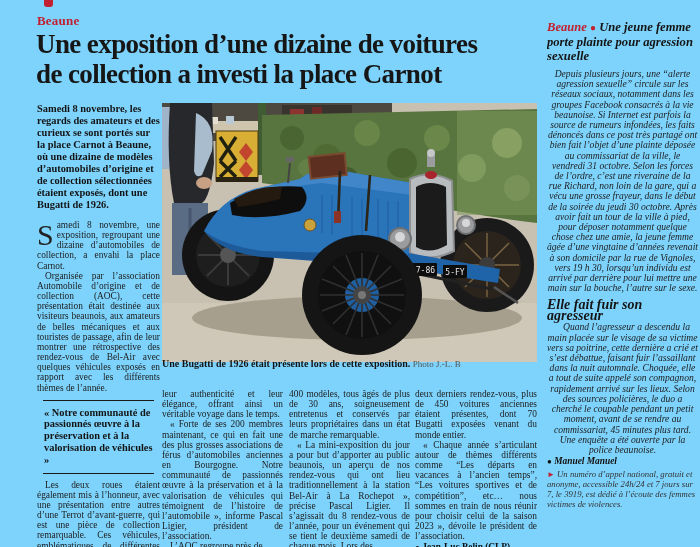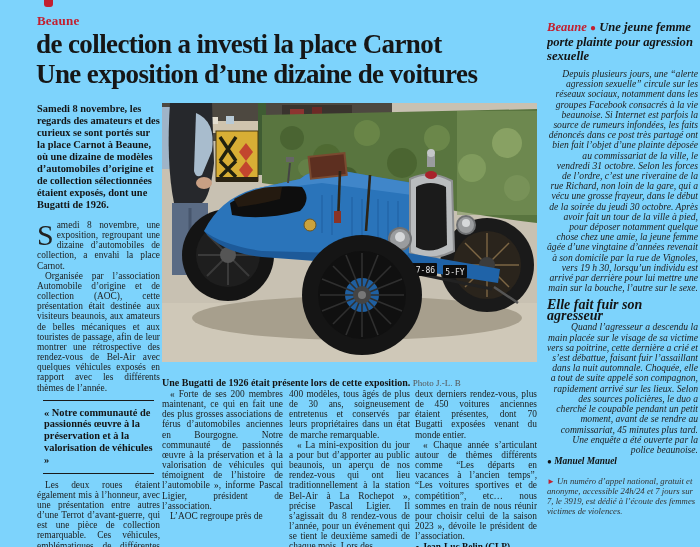--- a/index.html
+++ b/index.html
@@ -21,54 +21,54 @@
   .body-p{font-size:9.4px;line-height:10.15px;text-align:justify;margin:0;
     -webkit-hyphens:auto;hyphens:auto;}
   .indent{text-indent:8px;}
   .dropcap{float:left;font-size:30px;line-height:25px;padding:2px 3px 0 0;color:#222;}
   .pull-quote{margin:7px 6px 6px 6px;padding:6px 1px 7px 1px;border-top:1.4px solid #1a1a1a;
     border-bottom:1.4px solid #1a1a1a;font-weight:bold;font-size:10.4px;line-height:11.8px;
     text-align:left;color:#141414;}
 
   
   #photo-wrap{left:162px;top:103px;width:375px;height:259px;overflow:hidden;background:#c8c1b2;}
-  #caption{left:162px;top:377px;width:375px;font-size:10px;line-height:11px;}
+  #caption{left:162px;top:358px;width:375px;font-size:10px;line-height:11px;}
   #caption .cap-b{font-weight:bold;color:#141414;}
   #caption .cap-c{font-size:9px;color:#555;}
 
   
   .bcol{top:389px;height:158px;overflow:hidden;}
   #col2{left:162px;width:121px;}
   #col3{left:289px;width:121px;}
   #col4{left:415px;width:122px;}
   .byline{font-size:9.4px;line-height:11px;font-weight:bold;color:#111;margin-top:1px;}
 
   
   #rcol{left:547px;top:20px;width:151px;height:535px;overflow:hidden;font-style:italic;}
   #rtitle{font-size:12.6px;line-height:14px;font-weight:bold;color:#141414;margin:0 0 6px 0;}
   #rtitle .rkick{color:#c22030;}
   #rtitle .rdot{color:#c22030;font-size:10px;}
-  .rbody{font-size:9.6px;line-height:10.2px;text-align:right;margin:0;color:#1d1d1d;}
+  .rbody{font-size:9.6px;line-height:10.2px;text-align:center;margin:0;color:#1d1d1d;}
   .rsub{font-size:14px;line-height:11px;font-weight:bold;margin:6px 0 1px 0;color:#141414;}
-  .rnote{font-size:8.7px;line-height:9.9px;color:#333;margin-top:10px;}
+  .rnote{font-size:8.7px;line-height:9.9px;color:#333;margin-top:3px;}
   .arrow{color:#c22030;font-size:8px;}
   .bull{font-size:8px;}
 </style>
 </head>
 <body>
 
 <div id="page">
 
   <div id="mast-fragment" class="abs"></div>
 
   <div id="kicker" class="abs">Beaune</div>
 
   <div id="headline" class="abs">
+    <div>Une exposition d’une dizaine de voitures</div>
     <div>de collection a investi la place Carnot</div>
-    <div>Une exposition d’une dizaine de voitures</div>
   </div>
 
   <div id="col1" class="abs">
     <p class="lede">Samedi 8 novembre, les regards des amateurs et des curieux se sont portés sur la place Carnot à Beaune, où une dizaine de modèles d’automobiles d’origine et de collection sélectionnées étaient exposés, dont une Bugatti de 1926.</p>
     <p class="body-p"><span class="dropcap">S</span><span>amedi 8 novembre, une exposition, regroupant une dizaine d’automobiles de collection, a envahi la place Carnot.</span></p>
     <p class="body-p indent">Organisée par l’association Automobile d’origine et de collection (AOC), cette présentation était destinée aux visiteurs beaunois, aux amateurs de belles mécaniques et aux touristes de passage, afin de leur montrer une rétrospective des rendez-vous de Bel-Air avec quelques véhicules exposés en rapport avec les différents thèmes de l’année.</p>
     <div class="pull-quote">« Notre communauté de passionnés œuvre à la préservation et à la valorisation de véhicules »</div>
     <p class="body-p indent">Les deux roues étaient également mis à l’honneur, avec une présentation entre autres d’une Terrot d’avant-guerre, qui est une pièce de collection remarquable. Ces véhicules, emblématiques de différentes époques, ont attiré l’attention par</p>
   </div>
 
@@ -222,20 +222,21 @@
       </g>
     </svg>
   </div>
 
   <div id="caption" class="abs">
     <span class="cap-b">Une Bugatti de 1926 était présente lors de cette exposition.</span>
     <span class="cap-c">Photo J.-L. B</span>
   </div>
 
   <div id="col2" class="abs bcol">
+    <p class="body-p">leur authenticité et leur élégance, offrant ainsi un véritable voyage dans le temps.</p>
     <p class="body-p indent">« Forte de ses 200 membres maintenant, ce qui en fait une des plus grosses associations de férus d’automobiles anciennes en Bourgogne. Notre communauté de passionnés œuvre à la préservation et à la valorisation de véhicules qui témoignent de l’histoire de l’automobile », informe Pascal Ligier, président de l’association.</p>
     <p class="body-p indent">L’AOC regroupe près de</p>
   </div>
   <div id="col3" class="abs bcol">
     <p class="body-p">400 modèles, tous âgés de plus de 30 ans, soigneusement entretenus et conservés par leurs propriétaires dans un état de marche remarquable.</p>
     <p class="body-p indent">« La mini-exposition du jour a pour but d’apporter au public beaunois, un aperçu de nos rendez-vous qui ont lieu traditionnellement à la station Bel-Air à La Rochepot », précise Pascal Ligier. Il s’agissait du 8 rendez-vous de l’année, pour un événement qui se tient le deuxième samedi de chaque mois. Lors des</p>
   </div>
   <div id="col4" class="abs bcol">
     <p class="body-p">deux derniers rendez-vous, plus de 450 voitures anciennes étaient présentes, dont 70 Bugatti exposées venant du monde entier.</p>
     <p class="body-p indent">« Chaque année s’articulant autour de thèmes différents comme “Les départs en vacances à l’ancien temps”, “Les voitures sportives et de compétition”, etc… nous sommes en train de nous réunir pour choisir celui de la saison 2023 », dévoile le président de l’association.</p>

